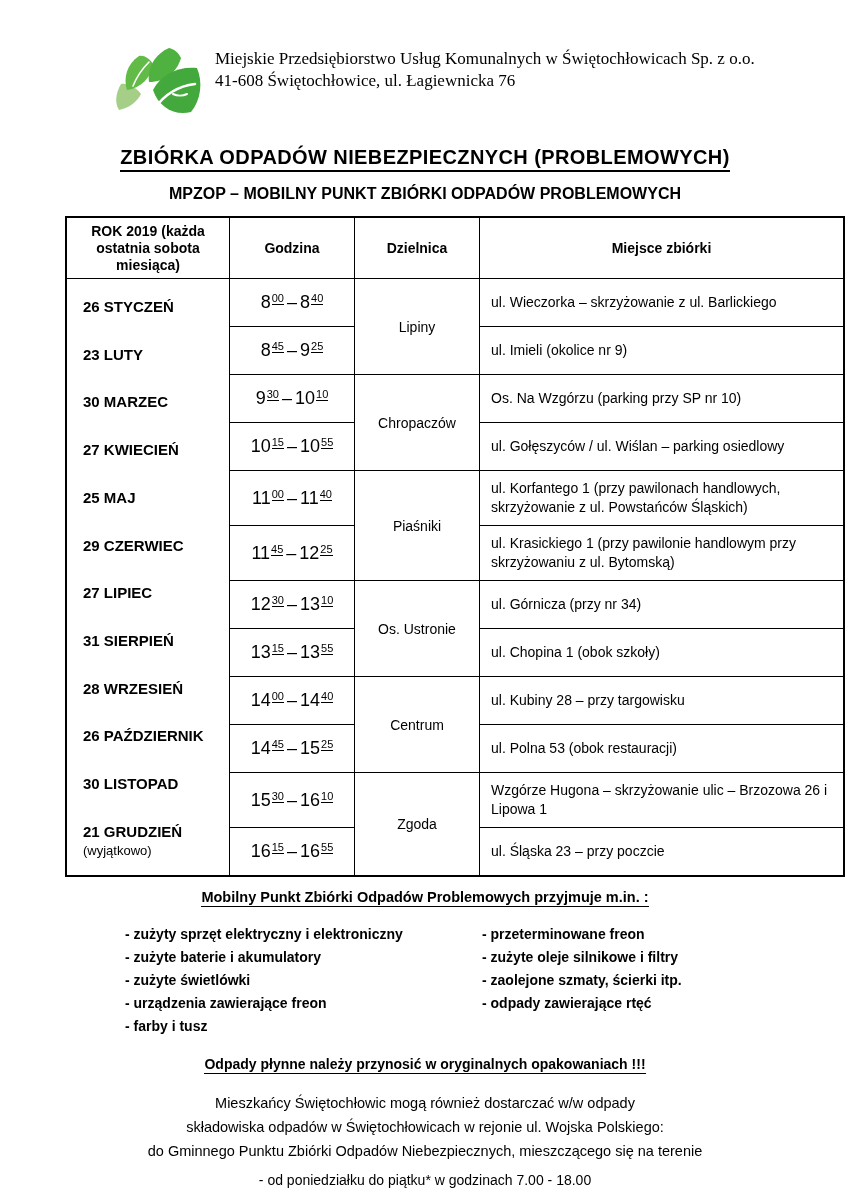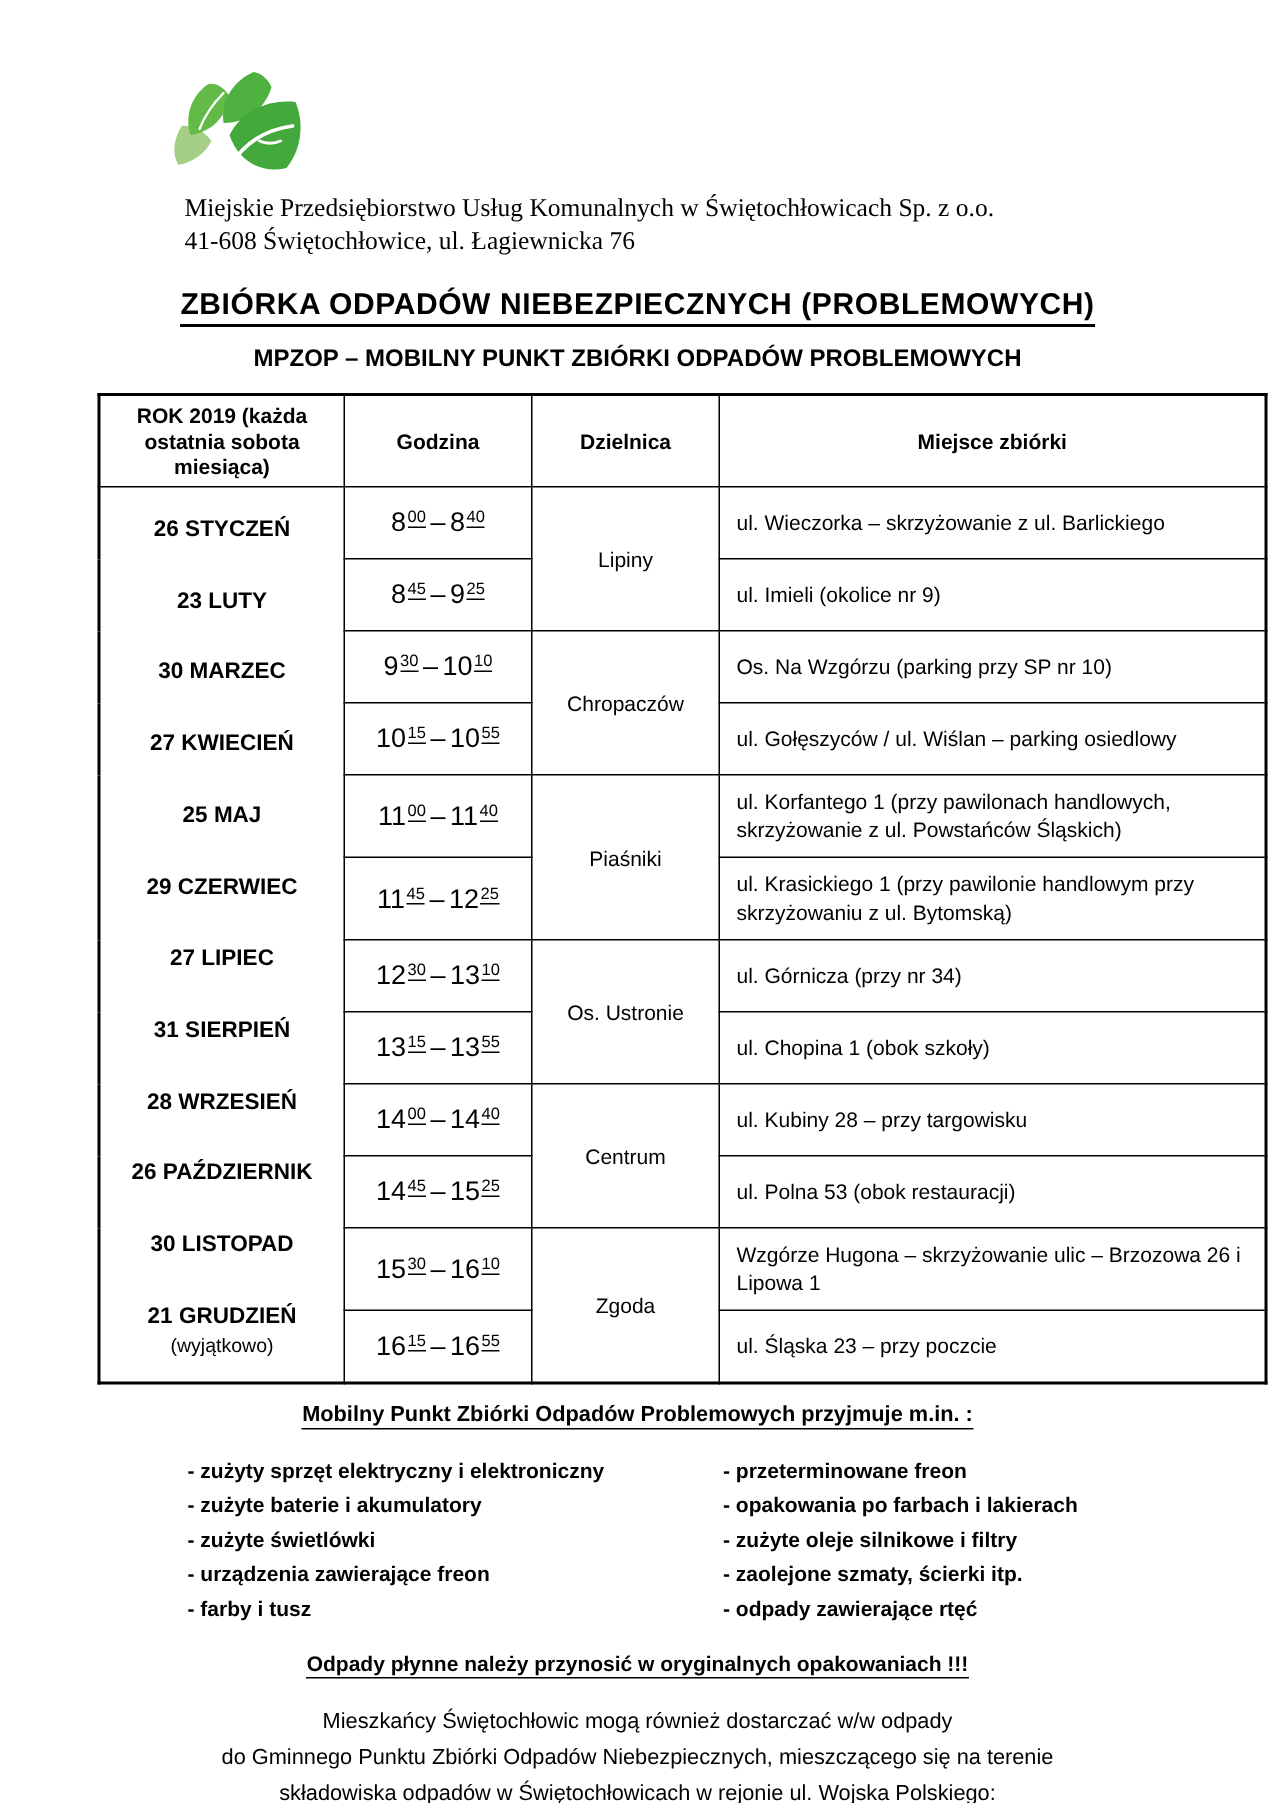--- a/index.html
+++ b/index.html
@@ -3,21 +3,21 @@
 <meta charset="utf-8">
 <style>
   html,body { margin:0; padding:0; background:#ffffff; }
   body {
     width:850px; height:1202px;
     font-family:"Liberation Sans", sans-serif;
     color:#000; position:relative; overflow:hidden;
   }
 
   
-  .header { display:flex; align-items:flex-start; margin:46px 60px 0 113px;flex-direction:column; }
+  .header { display:flex; align-items:flex-start; margin:46px 60px 0 113px; }
   .logo { width:92px; height:80px; flex:0 0 auto; }
   .company {
     font-family:"Liberation Serif", serif;
     font-size:17px; line-height:22px; margin-left:10px; flex:1; padding-top:2px;
   }
   .company-contact { display:flex; }
   .company-contact .seg-tel  { width:300px; }
   .company-contact .seg-fax  { width:175px; }
   .company-contact .seg-web  { width:auto; }
 
@@ -41,21 +41,21 @@
   th.h-col3 { width:112px; }
   th.h-col4 { width:351px; }
   table.schedule th {
     font-size:14px; font-weight:bold; text-align:center; vertical-align:middle;
     height:56px; padding:2px 6px; line-height:17px;
   }
   td.months-cell { position:relative; vertical-align:top; }
   .months-wrap {
     position:absolute; top:0; bottom:0; left:0; right:0;
     display:flex; flex-direction:column; justify-content:space-between;
-    padding:20px 2px 16px; box-sizing:border-box; text-align:center;
+    padding:20px 16px 16px; box-sizing:border-box; text-align:left;
   }
   .month { font-size:15px; font-weight:bold; line-height:16px; }
   .month-note { font-size:13px; font-weight:normal; margin-top:3px; }
   td.time-cell {
     height:45px; text-align:center; vertical-align:middle;
     font-size:18px; white-space:nowrap;
   }
   .time-sup {
     display:inline-block; font-size:11px; position:relative; top:-6px;
     border-bottom:1px solid #000; line-height:11px; margin-left:1px;
@@ -199,30 +199,29 @@
 <div class="accept-cols">
   <div class="accept-col-left">
       <div class="accept-item">- zużyty sprzęt elektryczny i elektroniczny</div>
       <div class="accept-item">- zużyte baterie i akumulatory</div>
       <div class="accept-item">- zużyte świetlówki</div>
       <div class="accept-item">- urządzenia zawierające freon</div>
       <div class="accept-item">- farby i tusz</div>
     </div>
   <div class="accept-col-right">
       <div class="accept-item">- przeterminowane freon</div>
-      <div class="accept-item">- opakowania po farbach i lakierach</div>
       <div class="accept-item">- zużyte oleje silnikowe i filtry</div>
       <div class="accept-item">- zaolejone szmaty, ścierki itp.</div>
       <div class="accept-item">- odpady zawierające rtęć</div>
     </div>
 </div>
 
 <div class="liquid-note">
   <span>Odpady płynne należy przynosić w oryginalnych opakowaniach !!!</span>
 </div>
 <div class="gpzon-paragraph">
     <div class="gpzon-line">Mieszkańcy Świętochłowic mogą również dostarczać w/w odpady</div>
+    <div class="gpzon-line">składowiska odpadów w Świętochłowicach w rejonie ul. Wojska Polskiego:</div>
     <div class="gpzon-line">do Gminnego Punktu Zbiórki Odpadów Niebezpiecznych, mieszczącego się na terenie</div>
-    <div class="gpzon-line">składowiska odpadów w Świętochłowicach w rejonie ul. Wojska Polskiego:</div>
   </div>
 <div class="gpzon-hours">
     <div class="gpzon-hour-line">- od poniedziałku do piątku* w godzinach 7.00 - 18.00</div>
   </div>
 
 </body></html>

